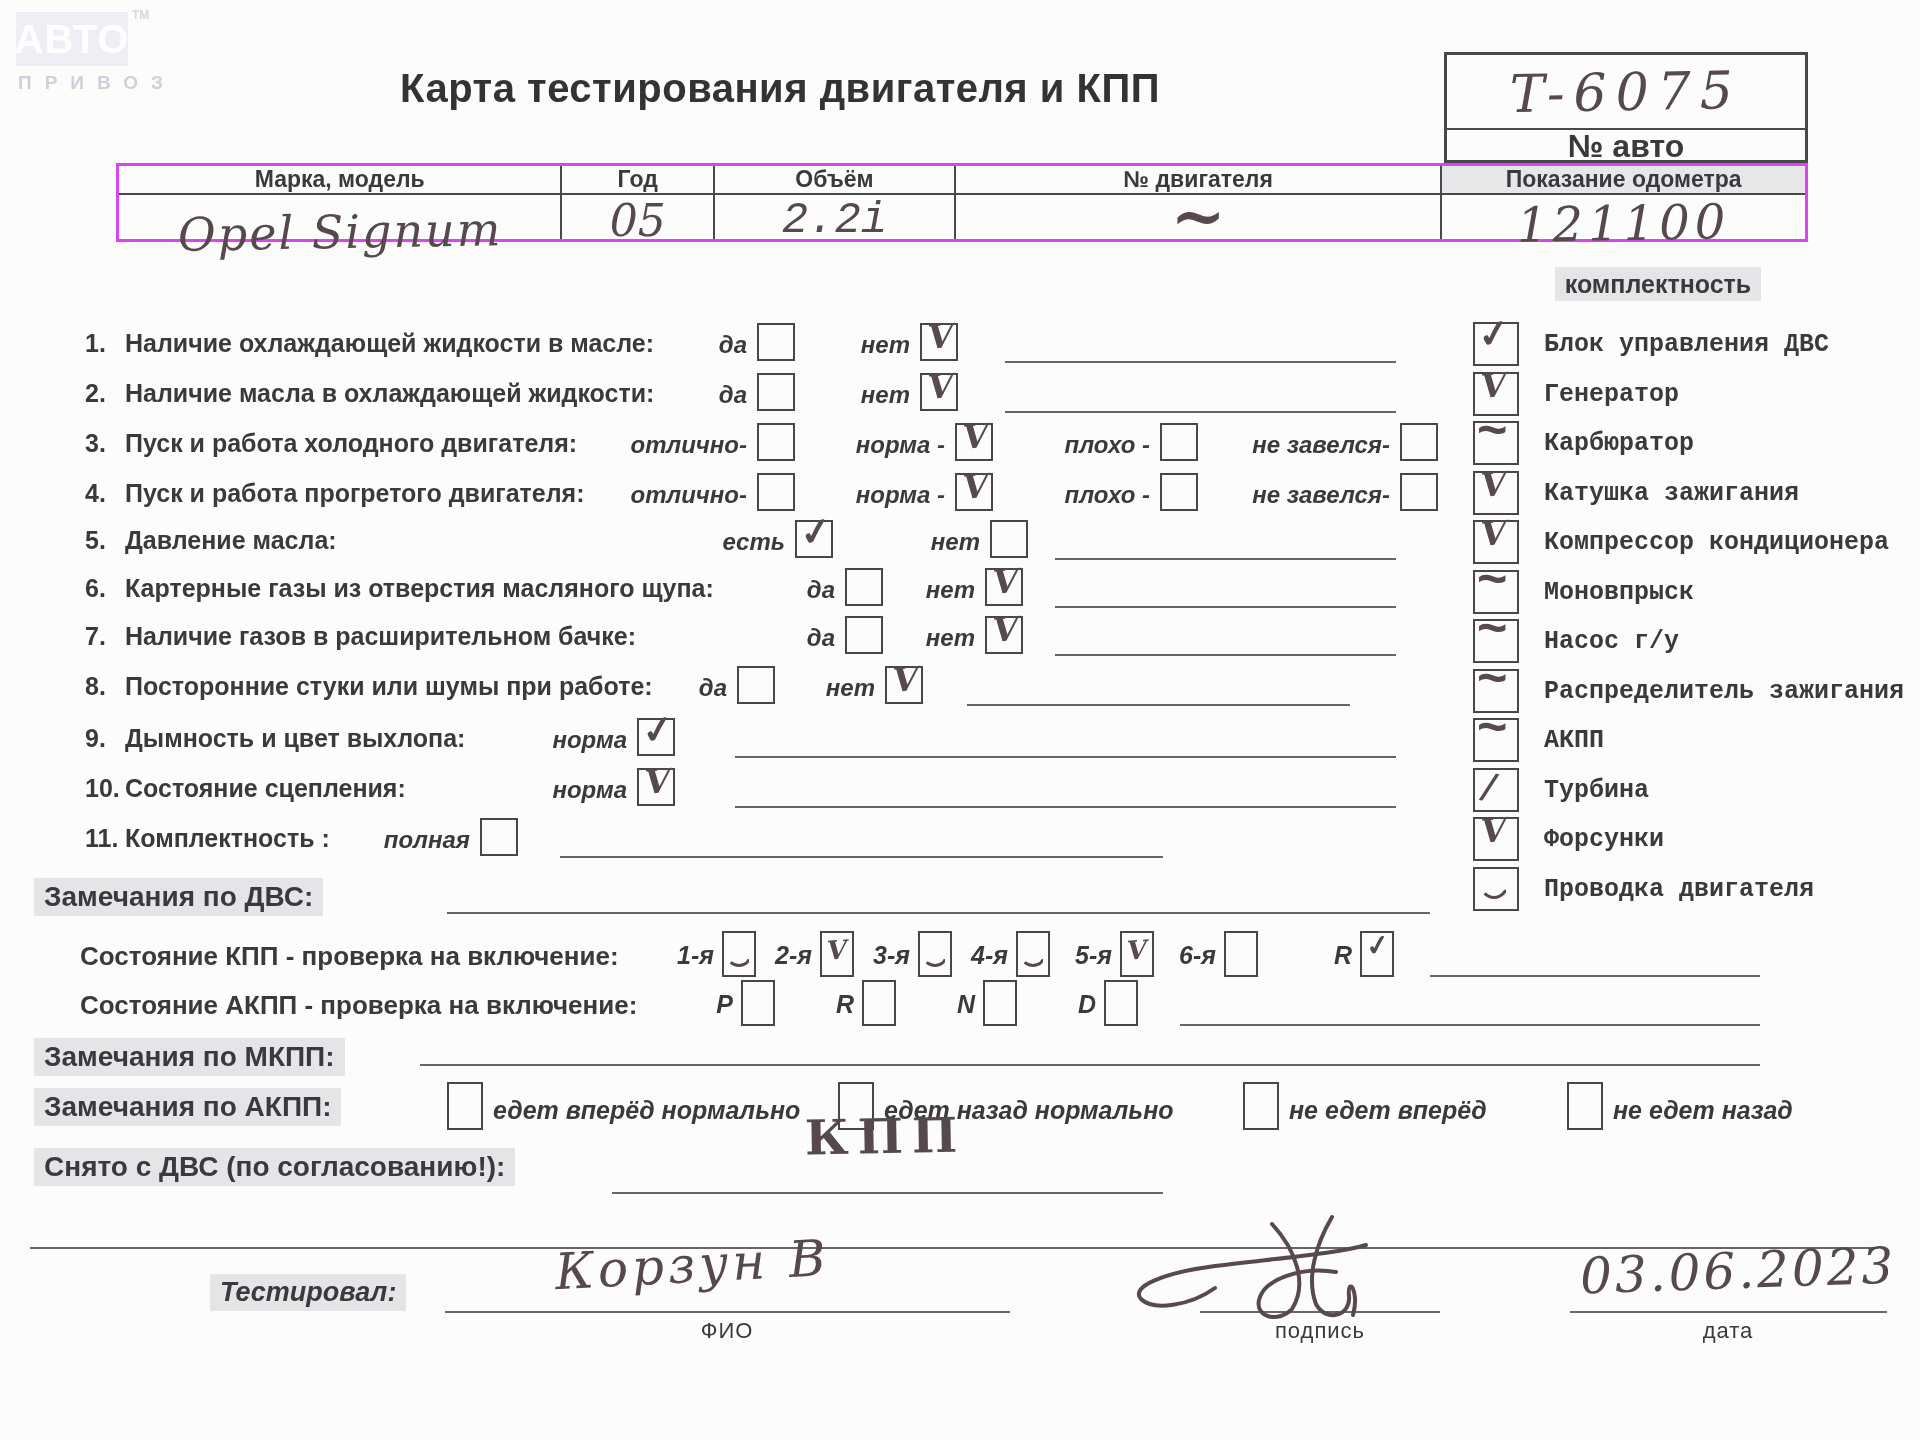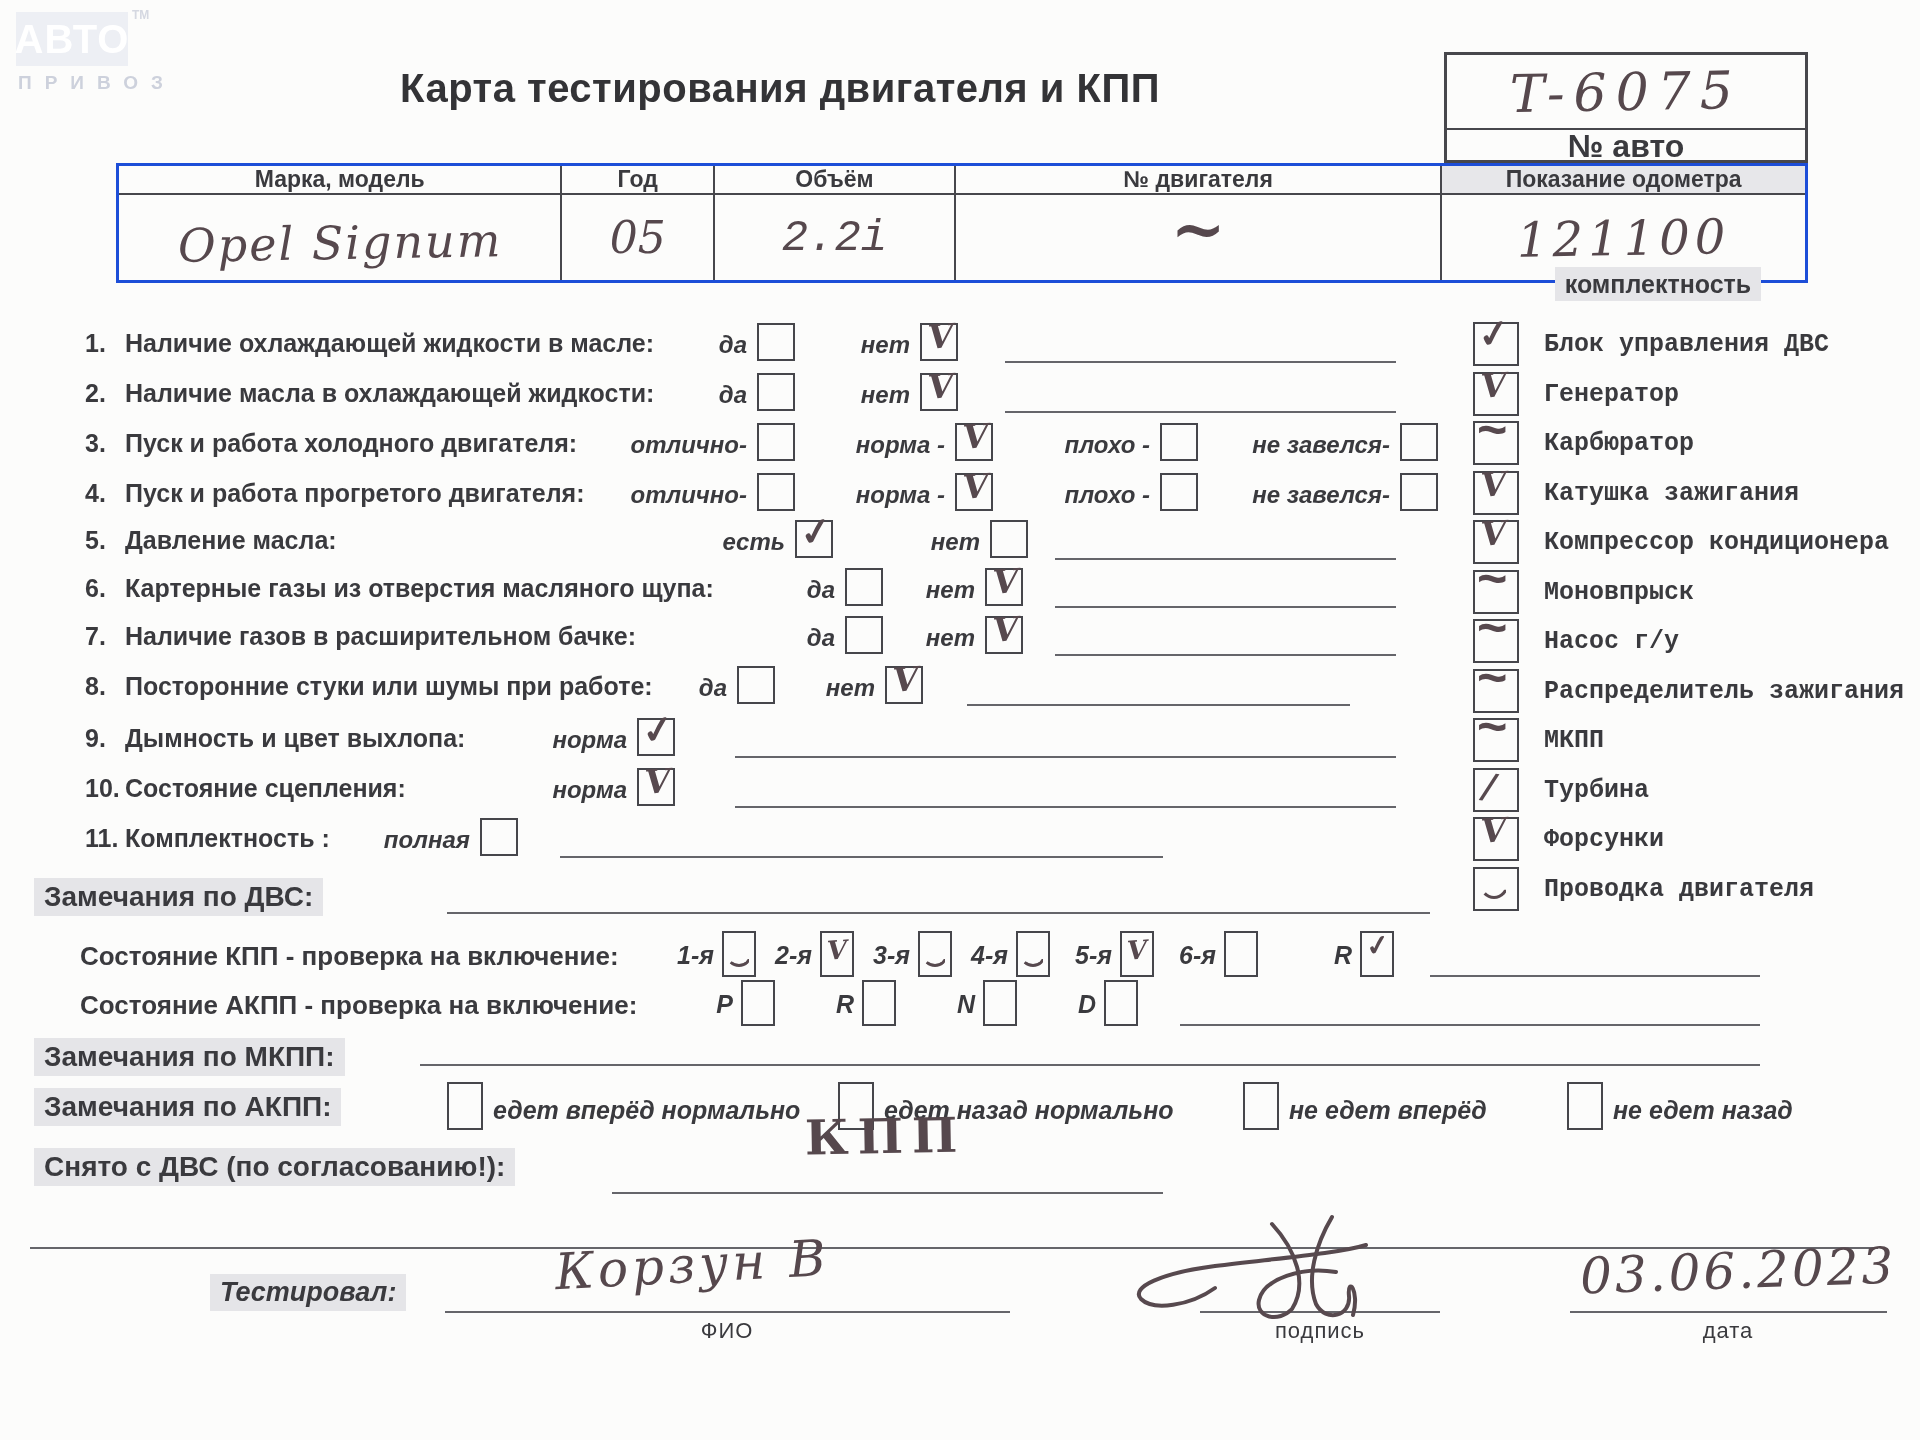--- a/index.html
+++ b/index.html
@@ -18,22 +18,22 @@
   
   .title{position:absolute;left:250px;top:66px;width:1060px;text-align:center;
     font-size:40px;font-weight:bold;color:#333336;letter-spacing:0.5px;}
   
   .car-box{position:absolute;left:1444px;top:52px;width:364px;height:111px;
     border:3px solid #47474c;box-sizing:border-box;}
   .car-box-value{height:73px;display:flex;align-items:center;justify-content:center;}
   .car-box-label{height:35px;border-top:2px solid #47474c;box-sizing:border-box;
     display:flex;align-items:center;justify-content:center;font-size:32px;font-weight:bold;}
   
-  .vtable{position:absolute;left:116px;top:163px;width:1692px;height:120px;
-    border:3px solid #1d4ed8;box-sizing:border-box;display:flex;}
+  .vtable{position:absolute;left:116px;top:163px;width:1692px;height:79px;
+    border:3px solid #d946ef;box-sizing:border-box;display:flex;}
   .vcol{box-sizing:border-box;border-right:2px solid #47474c;display:flex;flex-direction:column;}
   .vcol:last-child{border-right:none;}
   .w1{width:445px}.w2{width:153px}.w3{width:242px}.w4{width:488px}.w5{width:364px}
   .vhead{height:29px;border-bottom:2px solid #47474c;box-sizing:border-box;
     display:flex;align-items:center;justify-content:center;font-size:23px;font-weight:bold;}
   .vhead.gray{background:#e7e7ea;}
   .vval{flex:1;display:flex;align-items:center;justify-content:center;overflow:visible;}
   
   .hw{font-family:"DejaVu Serif", serif;font-style:italic;color:#56484d;white-space:nowrap;}
   .hw-carnum{font-size:52px;letter-spacing:9px;transform:rotate(-1deg);}
@@ -311,21 +311,21 @@
       <div class="equip-row" style="top: 669px;">
         <span class="eb">
           <span class="mark-glyph m-dash">~</span>
         </span>
         <span class="equip-lbl">Распределитель зажигания</span>
       </div>
       <div class="equip-row" style="top: 718px;">
         <span class="eb">
           <span class="mark-glyph m-dash">~</span>
         </span>
-        <span class="equip-lbl">МКПП</span>
+        <span class="equip-lbl">АКПП</span>
       </div>
       <div class="equip-row" style="top: 768px;">
         <span class="eb">
           <span class="mark-glyph m-slash">/</span>
         </span>
         <span class="equip-lbl">Турбина</span>
       </div>
       <div class="equip-row" style="top: 817px;">
         <span class="eb">
           <span class="mark-glyph m-vee">V</span>

